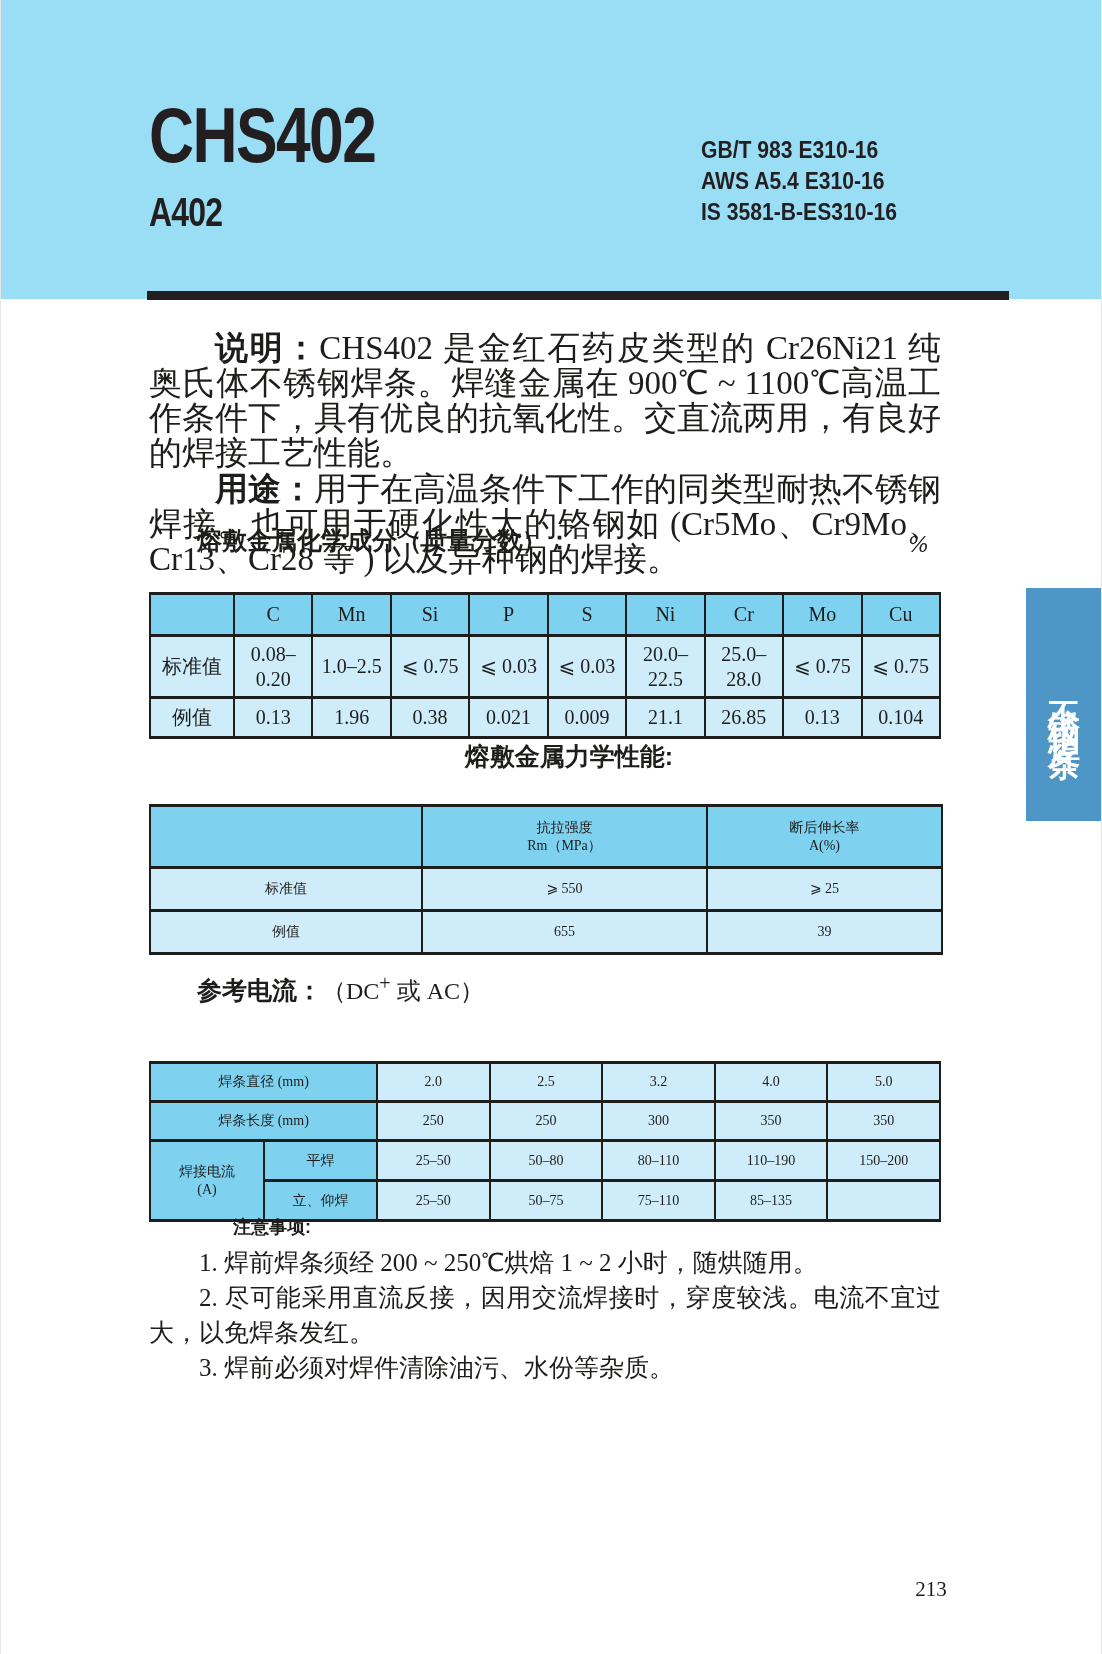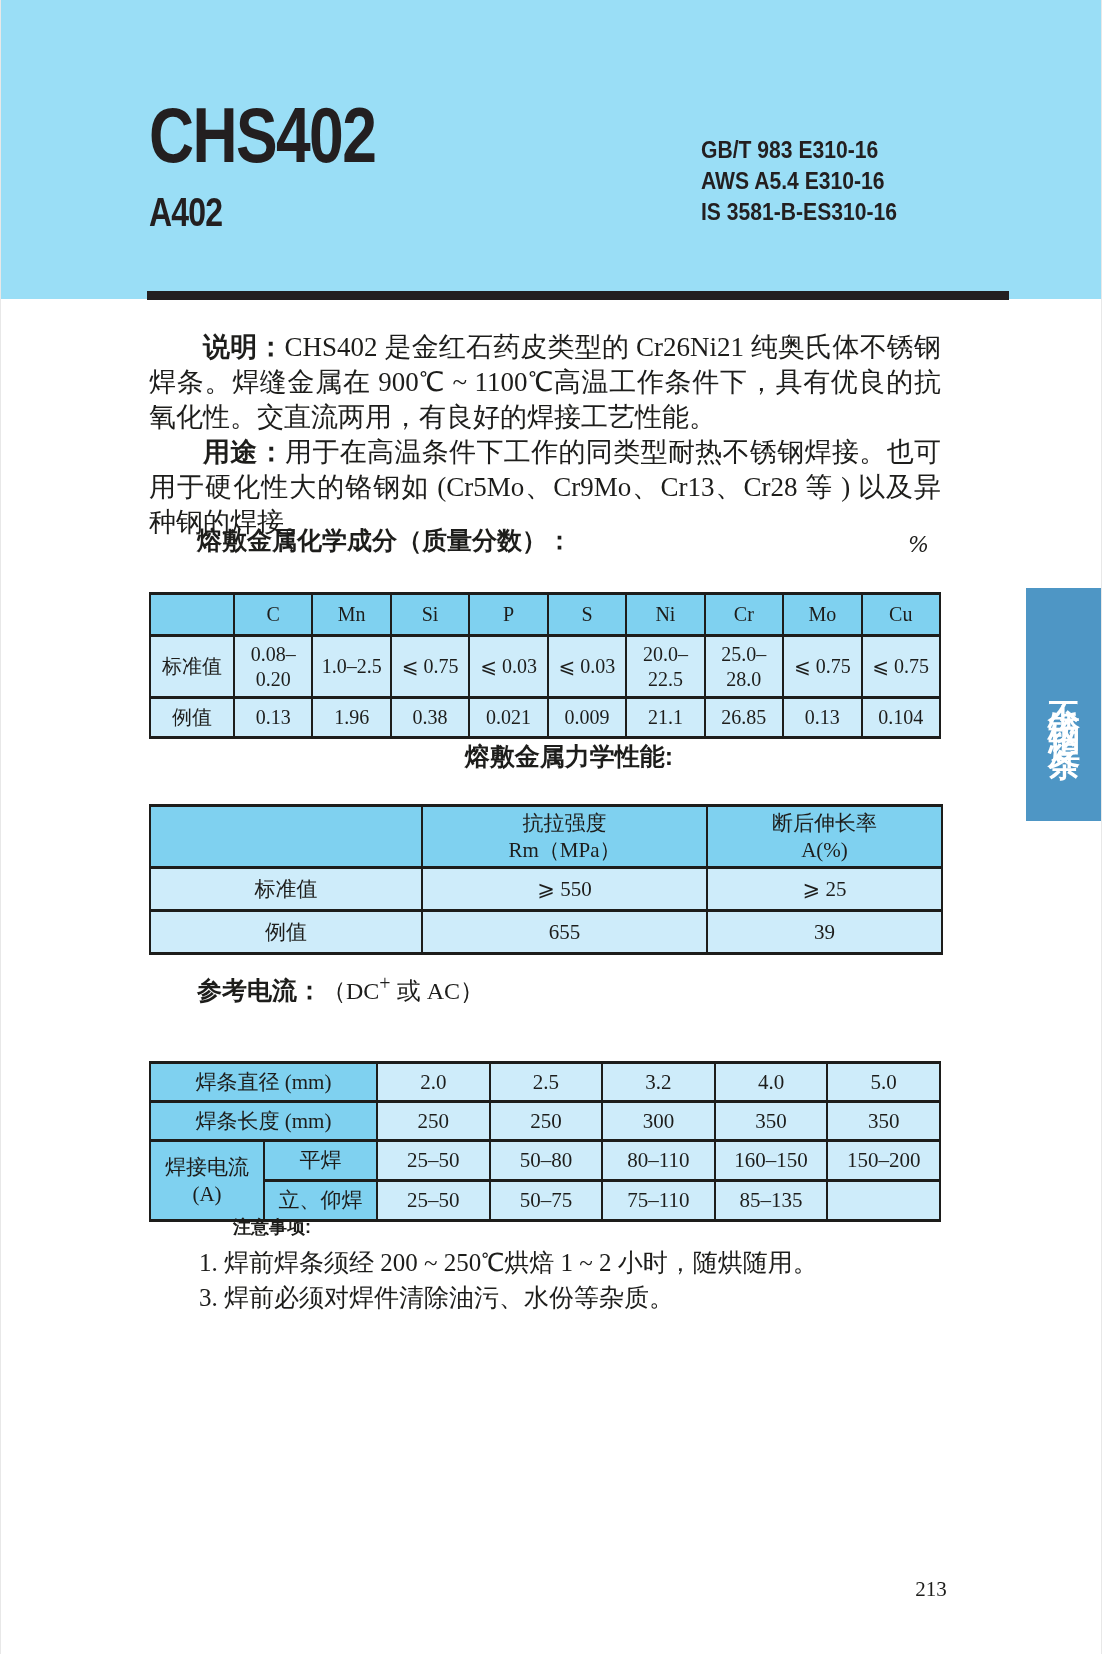--- a/index.html
+++ b/index.html
@@ -29,21 +29,21 @@
 
   
   .side-tab {
     position:absolute; left:1025px; top:588px; width:77px; height:233px; background:#4E96C5;
     color:#ffffff; display:flex; align-items:center; justify-content:center;
     writing-mode:vertical-rl; text-orientation:upright;
     font-family:"Liberation Sans", sans-serif; font-weight:700; font-size:32px; letter-spacing:12px;
   }
 
   
-  .desc { position:absolute; left:148px; top:330px; width:792px; font-size:27px; line-height:35px; text-align:justify; }
+  .desc { position:absolute; left:148px; top:330px; width:792px; font-size:33px; line-height:35px; text-align:justify; }
   .desc p { margin:0; text-indent:2em; }
   .hei { font-family:"Liberation Sans", sans-serif; font-weight:700; }
 
   
   .sec-title { position:absolute; left:148px; width:792px; display:flex; justify-content:space-between; align-items:flex-end; }
   .sec-title .t { font-family:"Liberation Sans", sans-serif; font-weight:700; font-size:25px; padding-left:48px; }
   .sec-title .unit { font-family:"DejaVu Serif", serif; font-style:italic; font-size:22px; padding-right:12px; }
   .sec-title .serif-note { font-family:"Liberation Serif", serif; font-weight:400; font-size:24px;margin-top:48px; }
 
   
@@ -52,21 +52,21 @@
     border-left:2px solid #1d1d1b; border-right:2px solid #1d1d1b;
     border-top:3px solid #1d1d1b; border-bottom:3px solid #1d1d1b;
     text-align:center; vertical-align:middle; padding:2px 3px;
     font-size:20px; line-height:1.25; overflow:hidden;
   }
   .dark  { background:#7FD1F0; }
   .light { background:#CEECFA; }
   .ml { white-space:pre-line; }
   #chem-table  { top:592px; }
   #mech-table  { top:804px; }
-  #mech-table td, #cur-table td { font-size:21px; }
+  #mech-table td, #cur-table td { font-size:14px; }
   #cur-table   { top:1013px;margin-top:48px; }
 
   
   .notes { position:absolute; left:148px; top:1210px; width:792px; font-size:25px; line-height:35px; text-align:justify; }
   .notes .notes-title { margin:0 0 0 48px; font-family:"Liberation Sans", sans-serif; font-weight:700; font-size:18px; }
   .notes p { margin:0; text-indent:2em; }
 
   .page-num { position:absolute; left:880px; top:1553px; width:100px; text-align:center; font-size:21px;margin-top:24px; }
 </style>
 </head>
@@ -209,35 +209,36 @@
       <td class="light">350</td>
       <td class="light">350</td>
     </tr>
     <tr style="height:40px">
       <td class="dark ml" rowspan="2">焊接电流
 (A)</td>
       <td class="dark">平焊</td>
       <td class="light">25–50</td>
       <td class="light">50–80</td>
       <td class="light">80–110</td>
-      <td class="light">160–150</td>
+      <td class="light">110–190</td>
       <td class="light">150–200</td>
     </tr>
     <tr style="height:40px">
       <td class="dark">立、仰焊</td>
       <td class="light">25–50</td>
       <td class="light">50–75</td>
       <td class="light">75–110</td>
       <td class="light">85–135</td>
       <td class="light"></td>
     </tr>
   </tbody>
     </table>
 
   <div class="notes">
     <p class="notes-title">注意事项:</p>
     <p>1. 焊前焊条须经 200 ~ 250℃烘焙 1 ~ 2 小时，随烘随用。</p>
+    <p>2. 尽可能采用直流反接，因用交流焊接时，穿度较浅。电流不宜过大，以免焊条发红。</p>
     <p>3. 焊前必须对焊件清除油污、水份等杂质。</p>
   </div>
 
   <div class="page-num">213</div>
 
 </div>
 
 </body></html>

